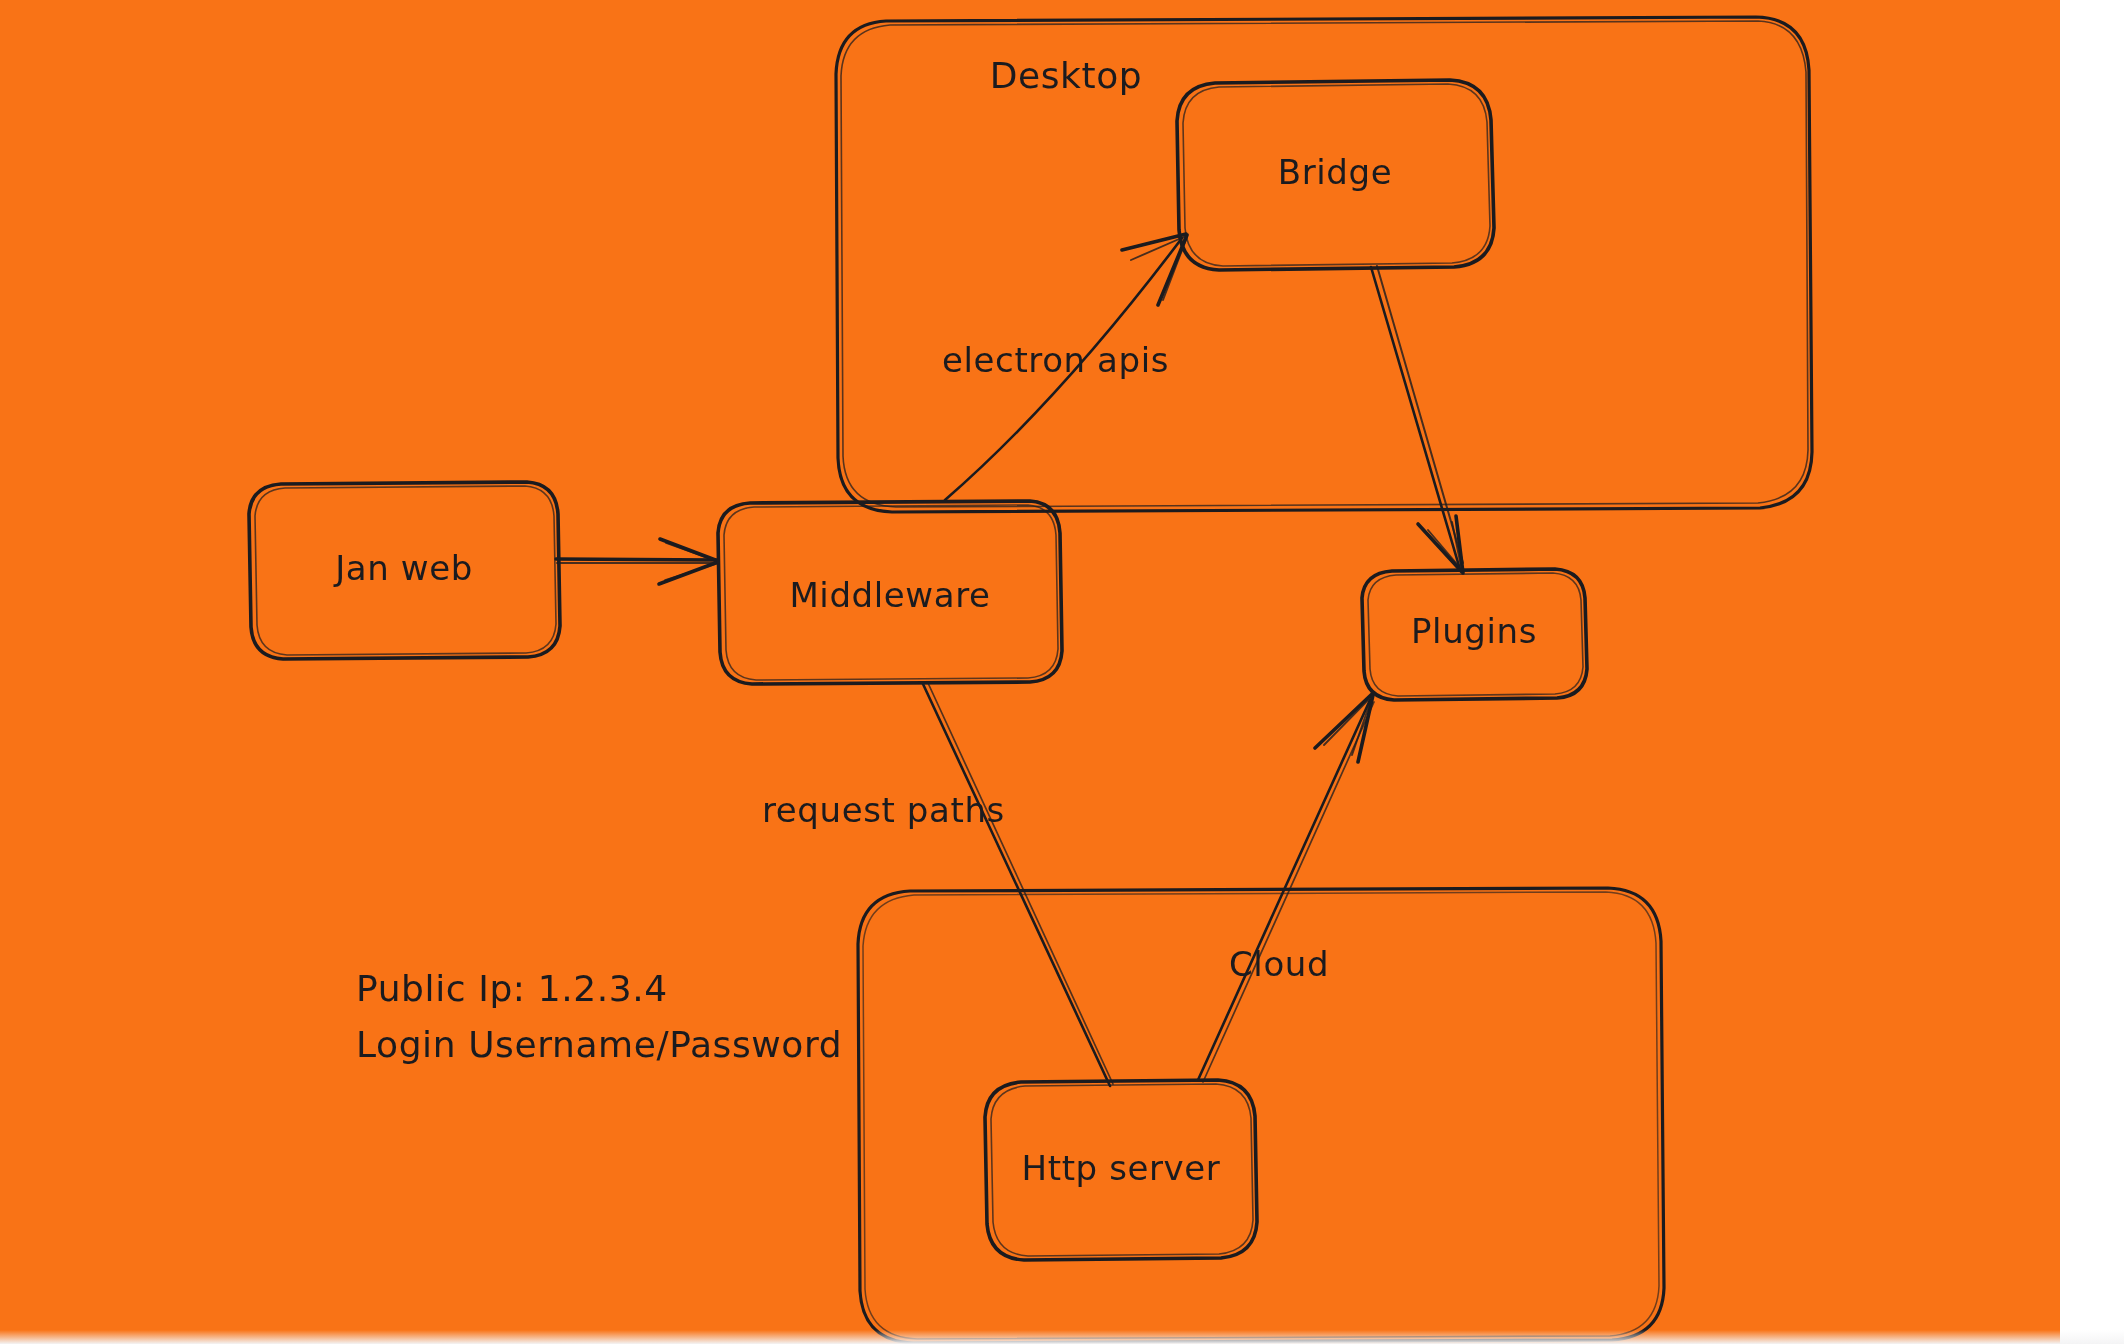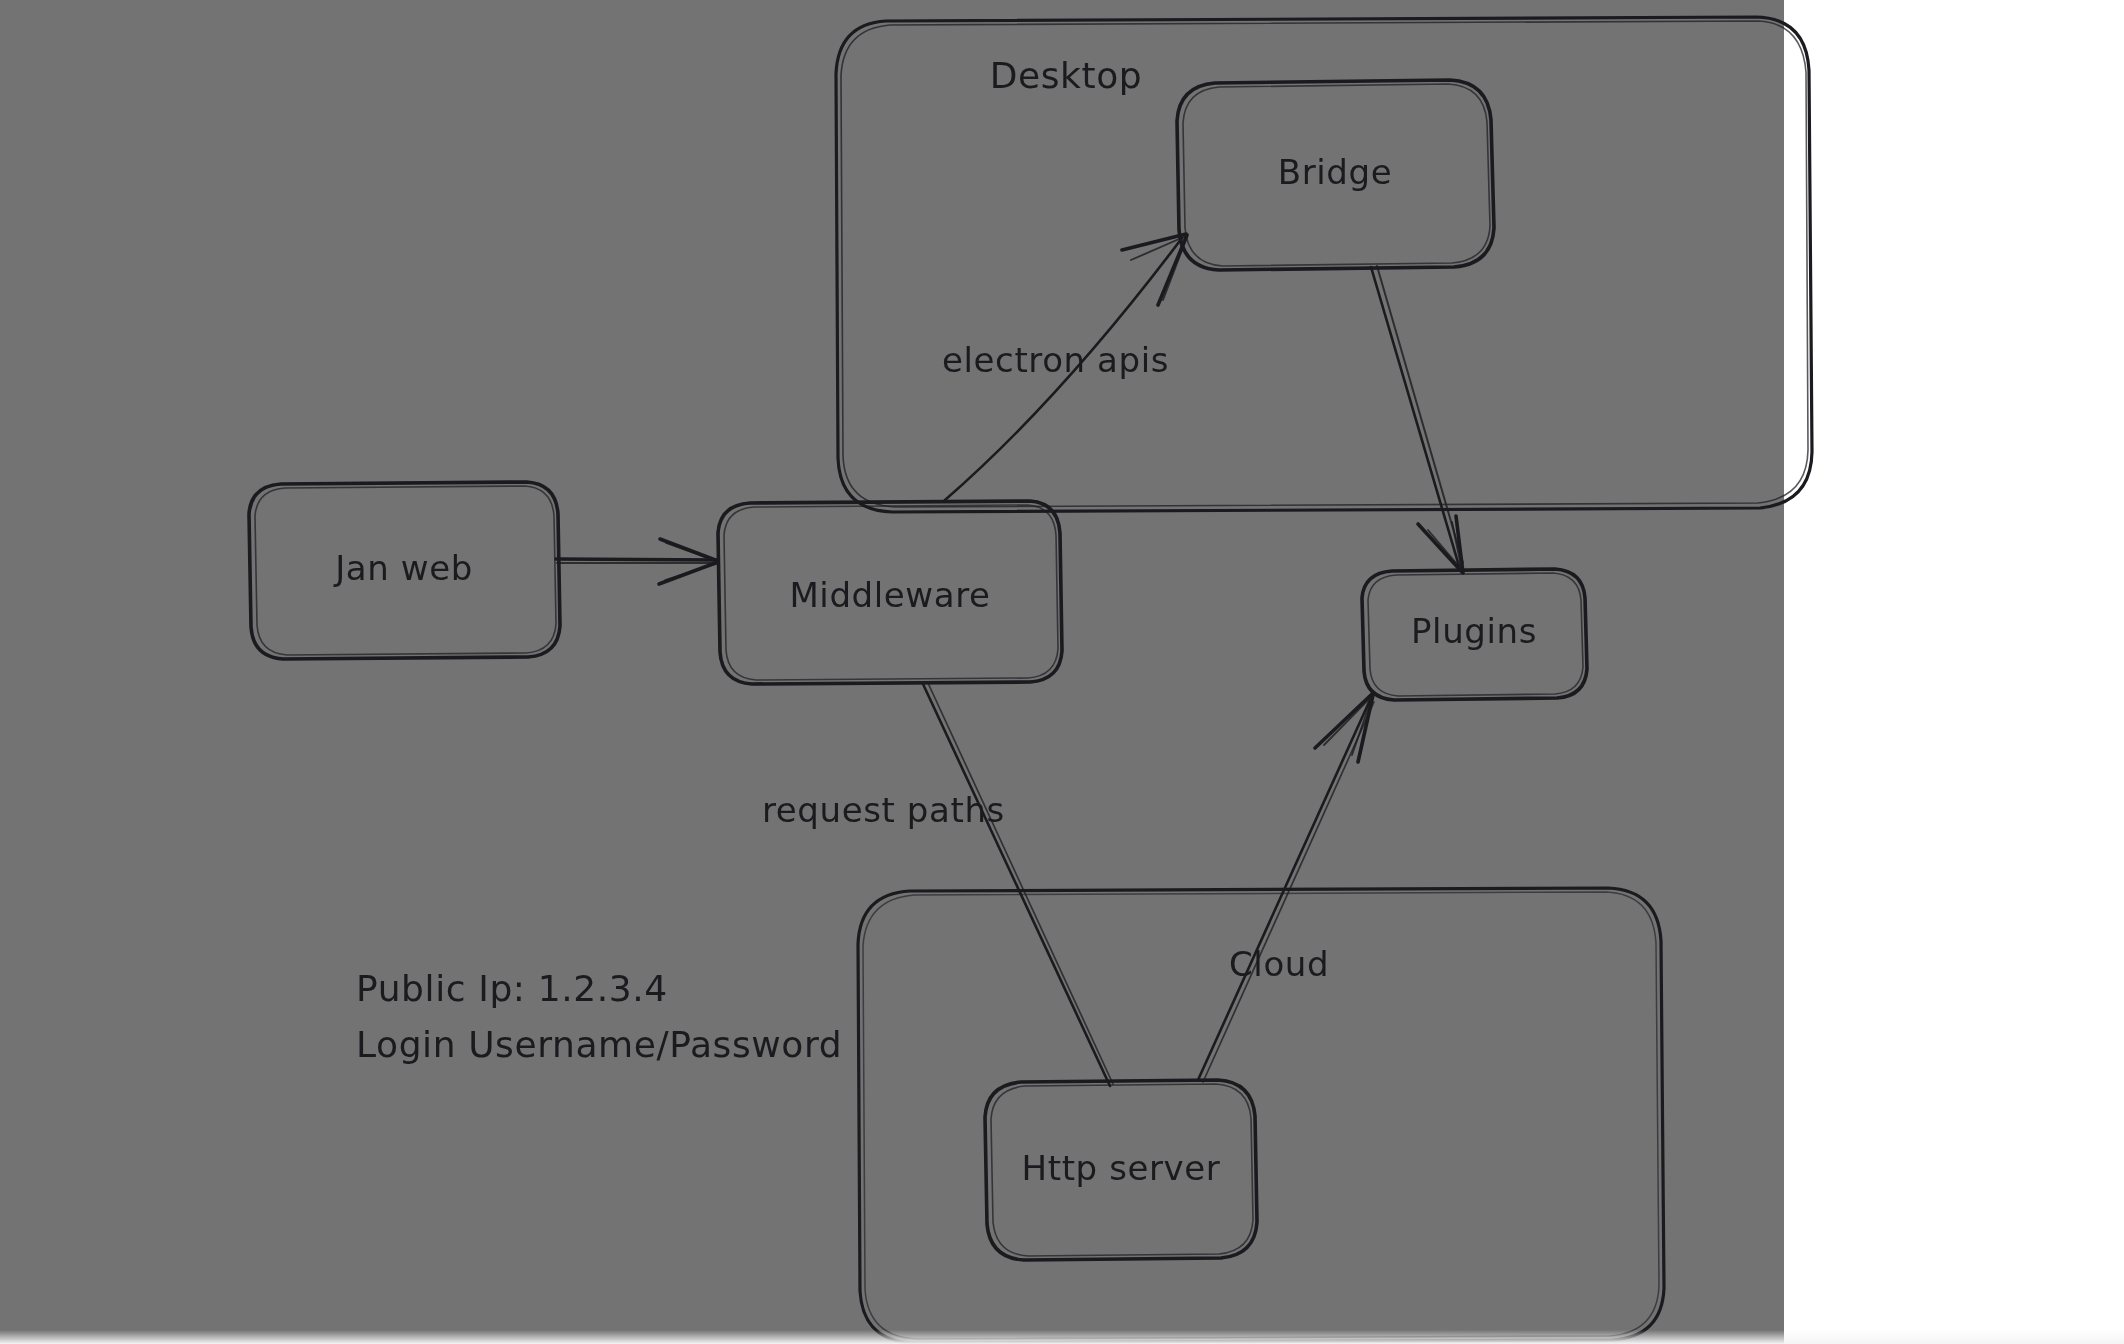--- a/index.html
+++ b/index.html
@@ -8,23 +8,23 @@
     background: #ffffff;
   }
   body {
     width: 2124px;
     height: 1344px;
     overflow: hidden;
     font-family: "DejaVu Sans", sans-serif;
   }
   #canvas-root {
     position: relative;
-    width: 1784px;
+    width: 2060px;
     height: 1344px;
-    background: #737373;
+    background: #f97316;
   }
   #diagram-svg {
     position: absolute;
     top: 0;
     left: 0;
     width: 2124px;
     height: 1344px;
     display: block;
   }
   .sketch-stroke {

